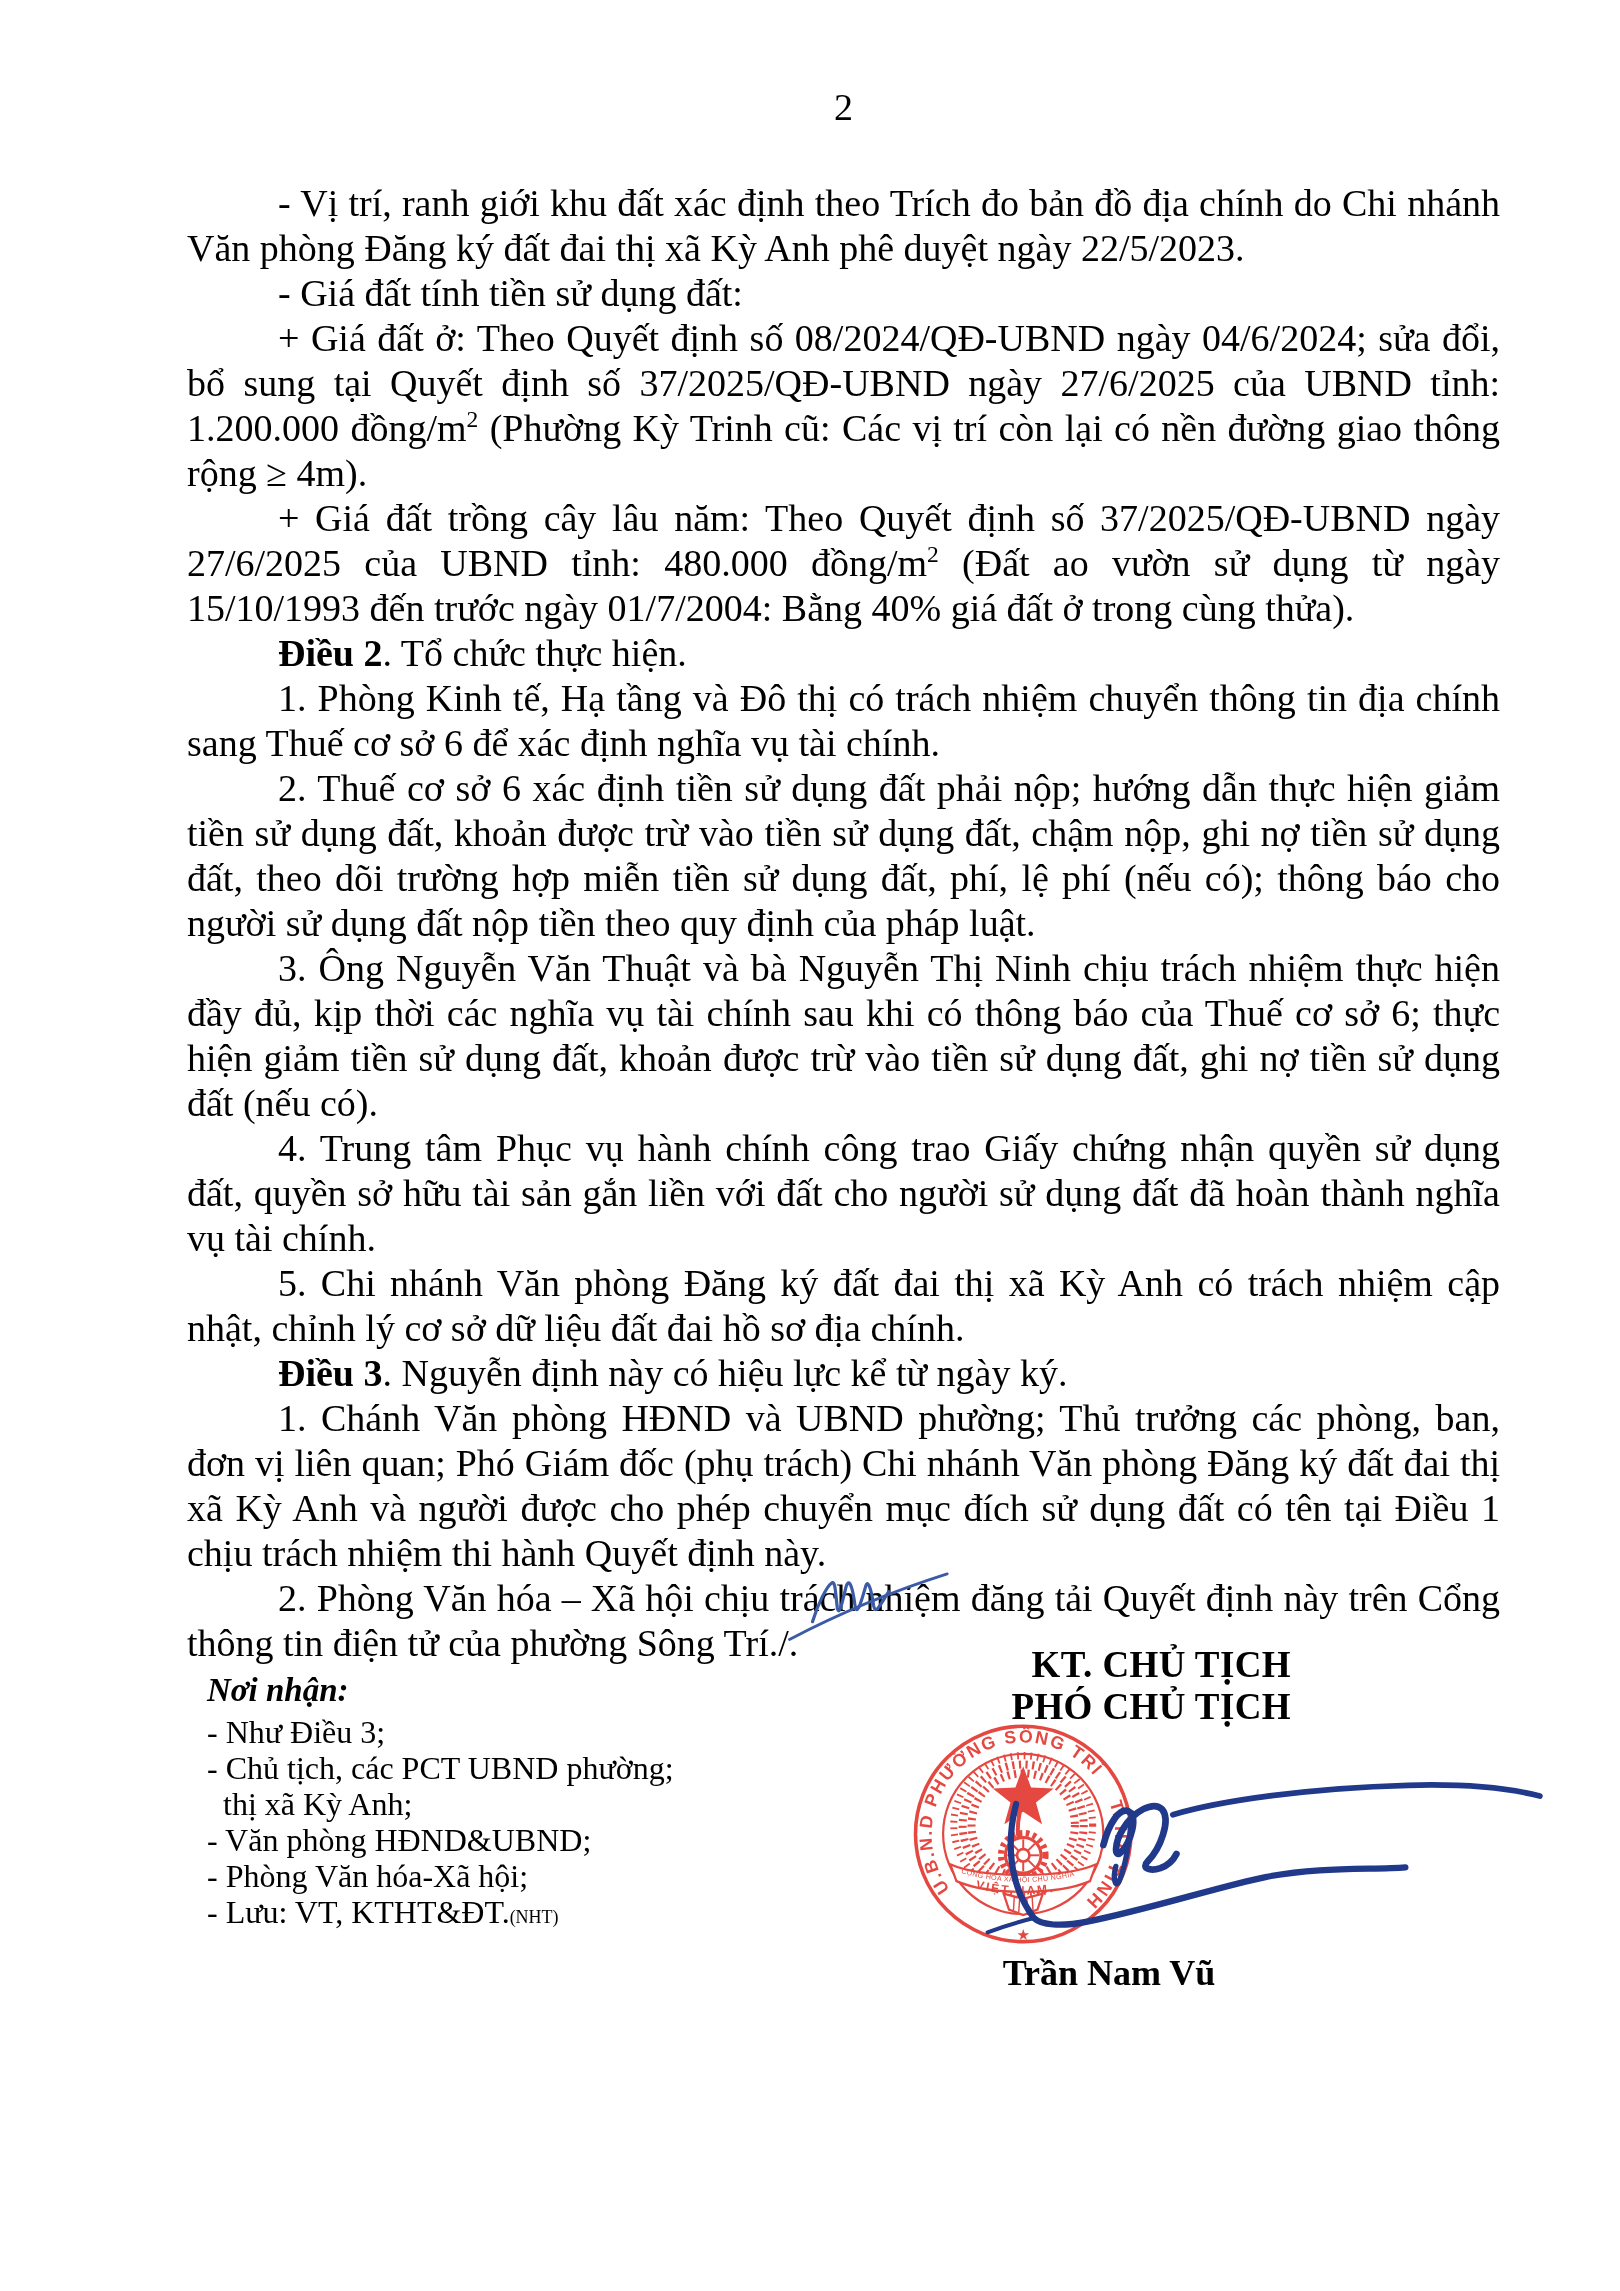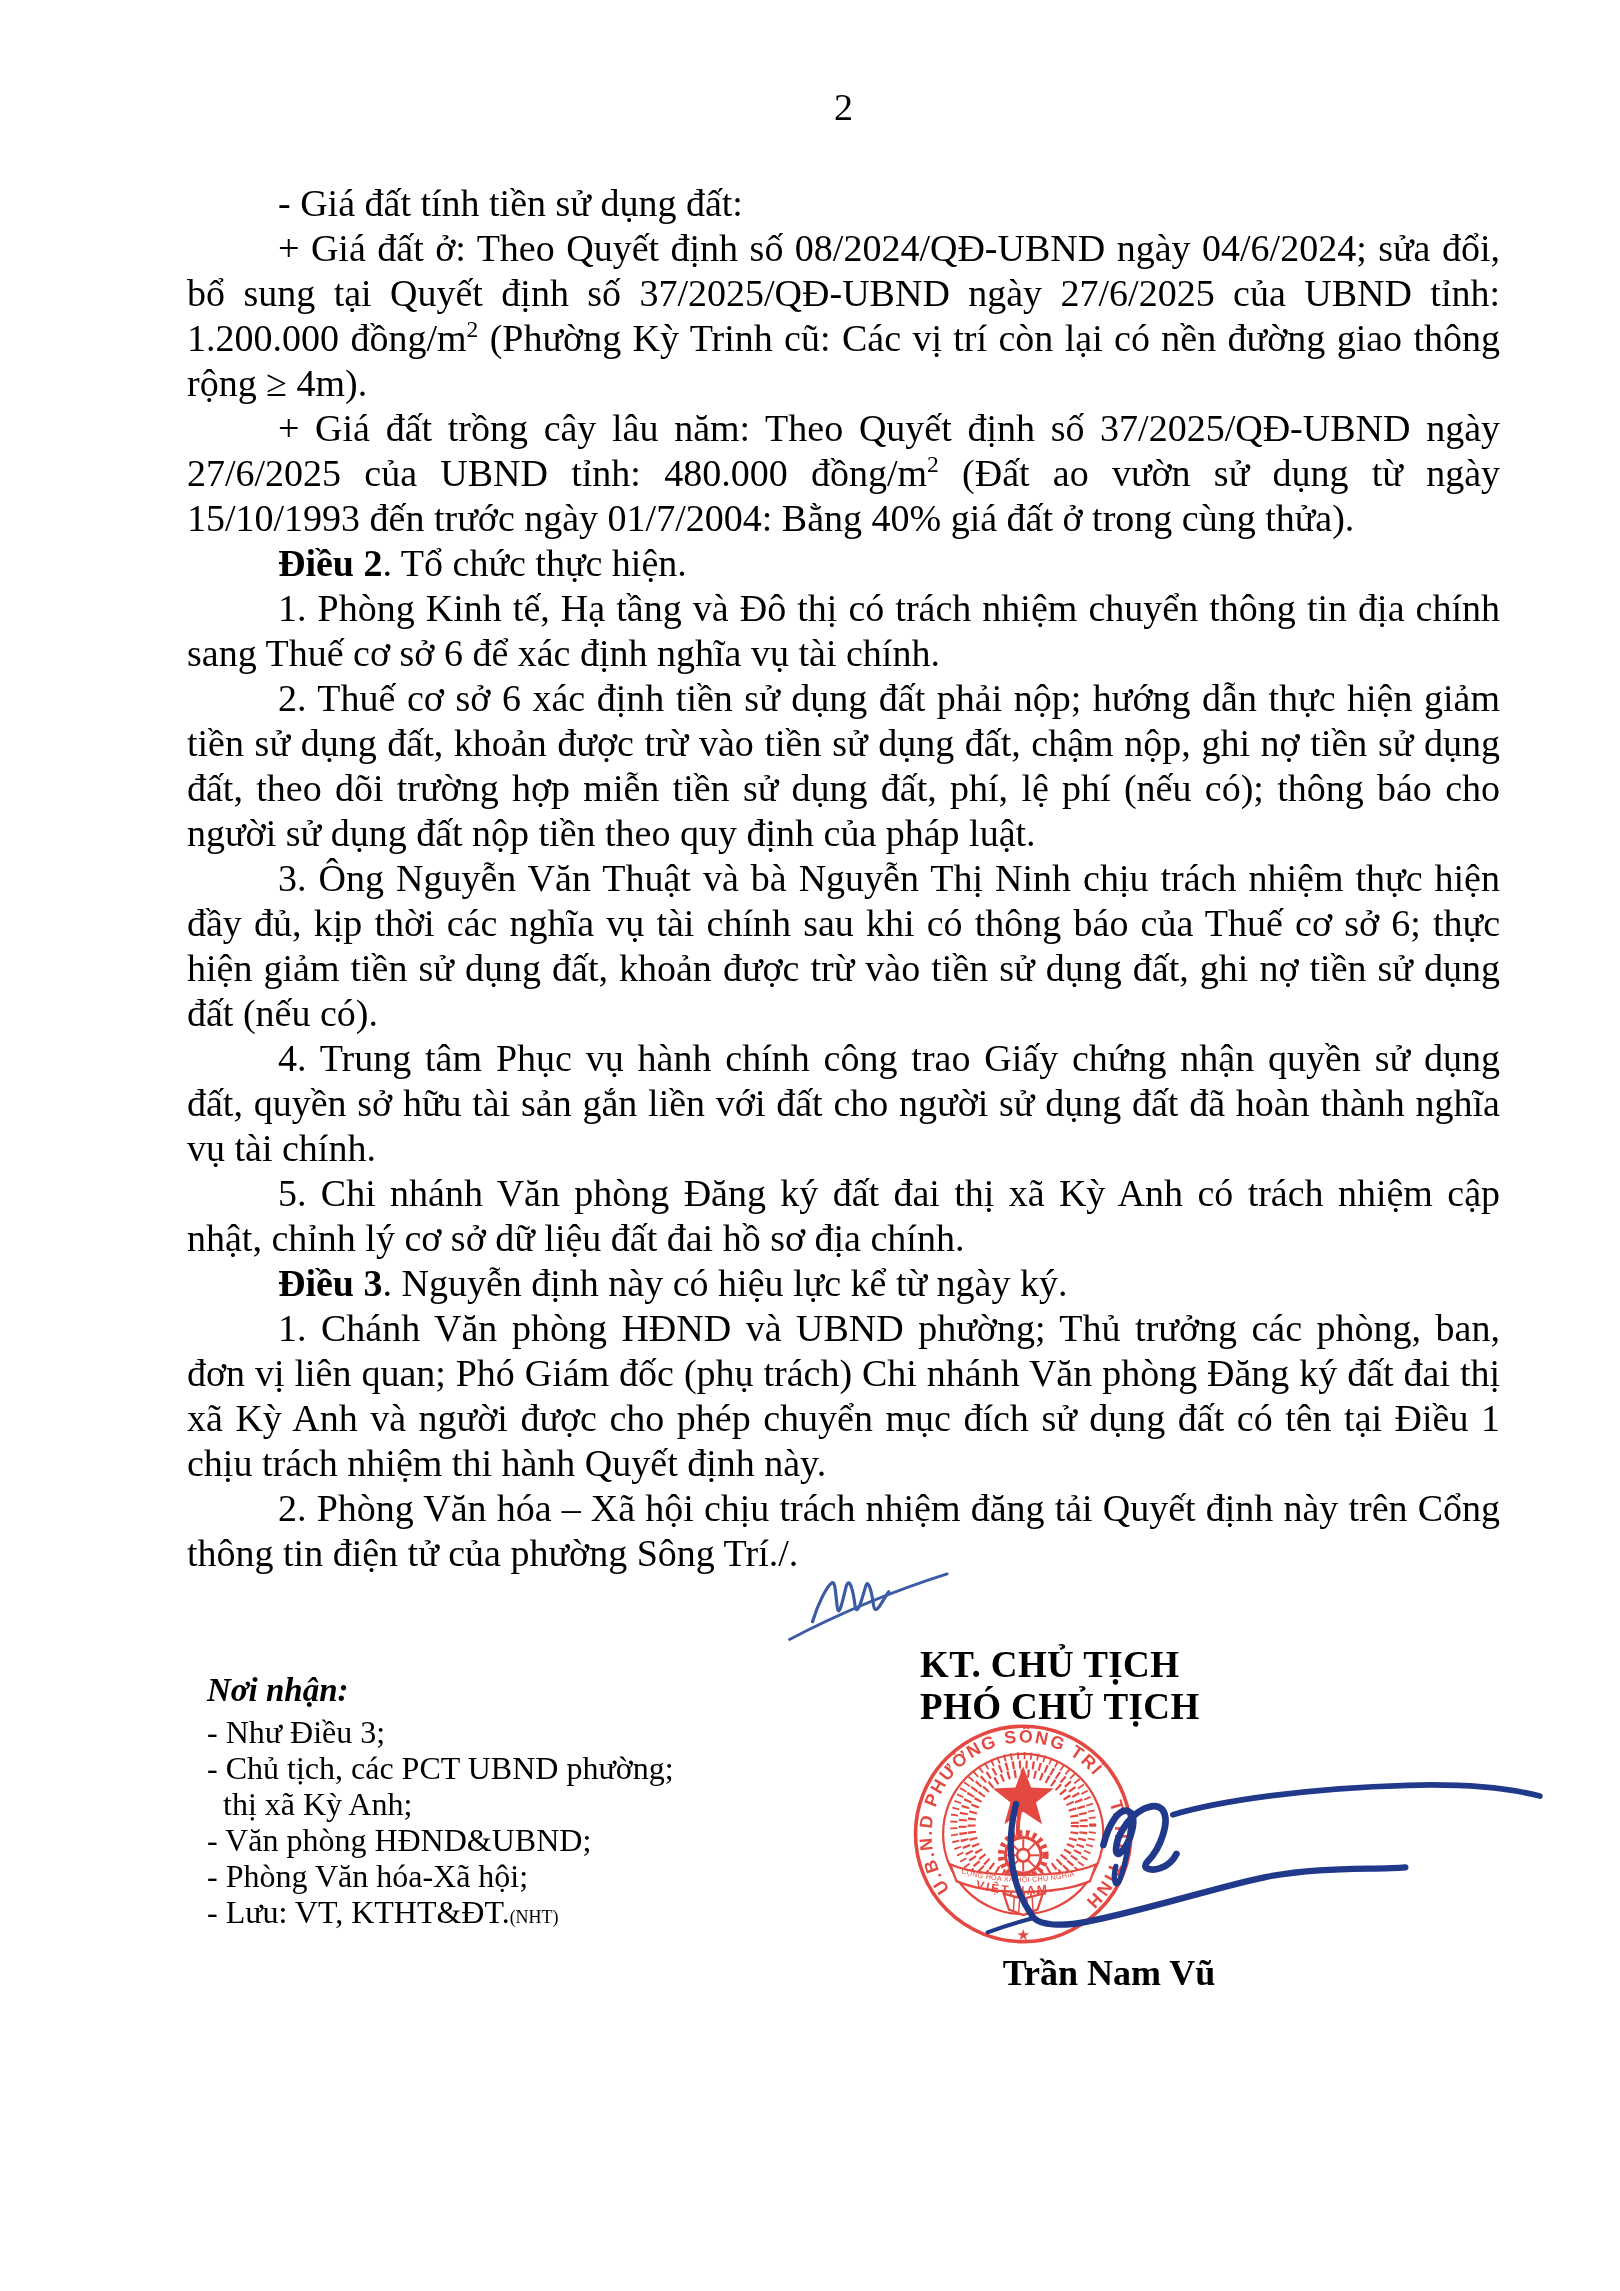--- a/index.html
+++ b/index.html
@@ -29,40 +29,41 @@
     font-size:32px;line-height:36px;
   }
   .recipients-heading{
     font-size:33px;font-weight:bold;font-style:italic;margin-bottom:6.2px;margin-top:38px;
   }
   .recipient-row.cont{padding-left:16px;}
   .recipient-row .suffix{font-size:18px;}
 
   .authority{
     position:absolute;left:920px;top:1644px;width:371px;
-    text-align:left;font-weight:bold;font-size:37px;line-height:42px;
+    text-align:right;font-weight:bold;font-size:37px;line-height:42px;
     letter-spacing:0.4px;
   }
   .signer-name{
     position:absolute;left:931px;top:1950px;width:356px;
     text-align:center;font-weight:bold;font-size:36px;line-height:46px;
   }
   svg.seal{position:absolute;left:911px;top:1720px;opacity:0.93;}
   svg.seal text{font-family:"Liberation Sans","DejaVu Sans",sans-serif;}
   svg.signature{position:absolute;left:927px;top:1738px;}
   svg.paraph{position:absolute;left:782px;top:1565px;}
 </style>
 </head>
 <body>
 
 <div class="page">
 
   <div class="page-number">2</div>
 
   <div class="doc-body">
+      <p><span>- Vị trí, ranh giới khu đất xác định theo Trích đo bản đồ địa chính do Chi nhánh Văn phòng Đăng ký đất đai thị xã Kỳ Anh phê duyệt ngày 22/5/2023.</span></p>
       <p><span>- Giá đất tính tiền sử dụng đất:</span></p>
       <p><span>+ Giá đất ở: Theo Quyết định số 08/2024/QĐ-UBND ngày 04/6/2024; sửa đổi, bổ sung tại Quyết định số 37/2025/QĐ-UBND ngày 27/6/2025 của UBND tỉnh: 1.200.000 đồng/m</span><sup>2</sup><span> (Phường Kỳ Trinh cũ: Các vị trí còn lại có nền đường giao thông rộng ≥ 4m).</span></p>
       <p><span>+ Giá đất trồng cây lâu năm: Theo Quyết định số 37/2025/QĐ-UBND ngày 27/6/2025 của UBND tỉnh: 480.000 đồng/m</span><sup>2</sup><span> (Đất ao vườn sử dụng từ ngày 15/10/1993 đến trước ngày 01/7/2004: Bằng 40% giá đất ở trong cùng thửa).</span></p>
       <p><b>Điều 2</b><span>. Tổ chức thực hiện.</span></p>
       <p><span>1. Phòng Kinh tế, Hạ tầng và Đô thị có trách nhiệm chuyển thông tin địa chính sang Thuế cơ sở 6 để xác định nghĩa vụ tài chính.</span></p>
       <p><span>2. Thuế cơ sở 6 xác định tiền sử dụng đất phải nộp; hướng dẫn thực hiện giảm tiền sử dụng đất, khoản được trừ vào tiền sử dụng đất, chậm nộp, ghi nợ tiền sử dụng đất, theo dõi trường hợp miễn tiền sử dụng đất, phí, lệ phí (nếu có); thông báo cho người sử dụng đất nộp tiền theo quy định của pháp luật.</span></p>
       <p><span>3. Ông Nguyễn Văn Thuật và bà Nguyễn Thị Ninh chịu trách nhiệm thực hiện đầy đủ, kịp thời các nghĩa vụ tài chính sau khi có thông báo của Thuế cơ sở 6; thực hiện giảm tiền sử dụng đất, khoản được trừ vào tiền sử dụng đất, ghi nợ tiền sử dụng đất (nếu có).</span></p>
       <p><span>4. Trung tâm Phục vụ hành chính công trao Giấy chứng nhận quyền sử dụng đất, quyền sở hữu tài sản gắn liền với đất cho người sử dụng đất đã hoàn thành nghĩa vụ tài chính.</span></p>
       <p><span>5. Chi nhánh Văn phòng Đăng ký đất đai thị xã Kỳ Anh có trách nhiệm cập nhật, chỉnh lý cơ sở dữ liệu đất đai hồ sơ địa chính.</span></p>
       <p><b>Điều 3</b><span>. Nguyễn định này có hiệu lực kể từ ngày ký.</span></p>

